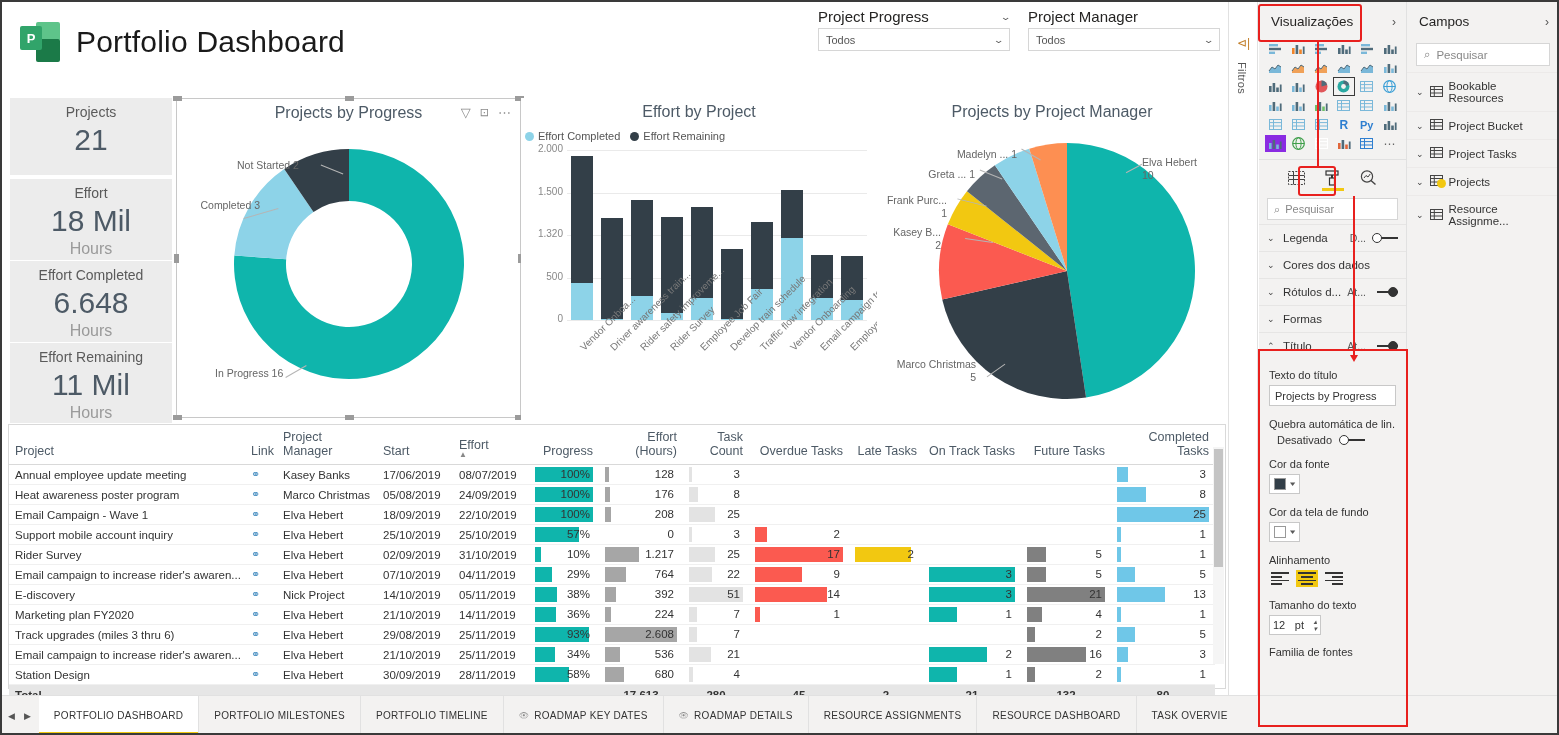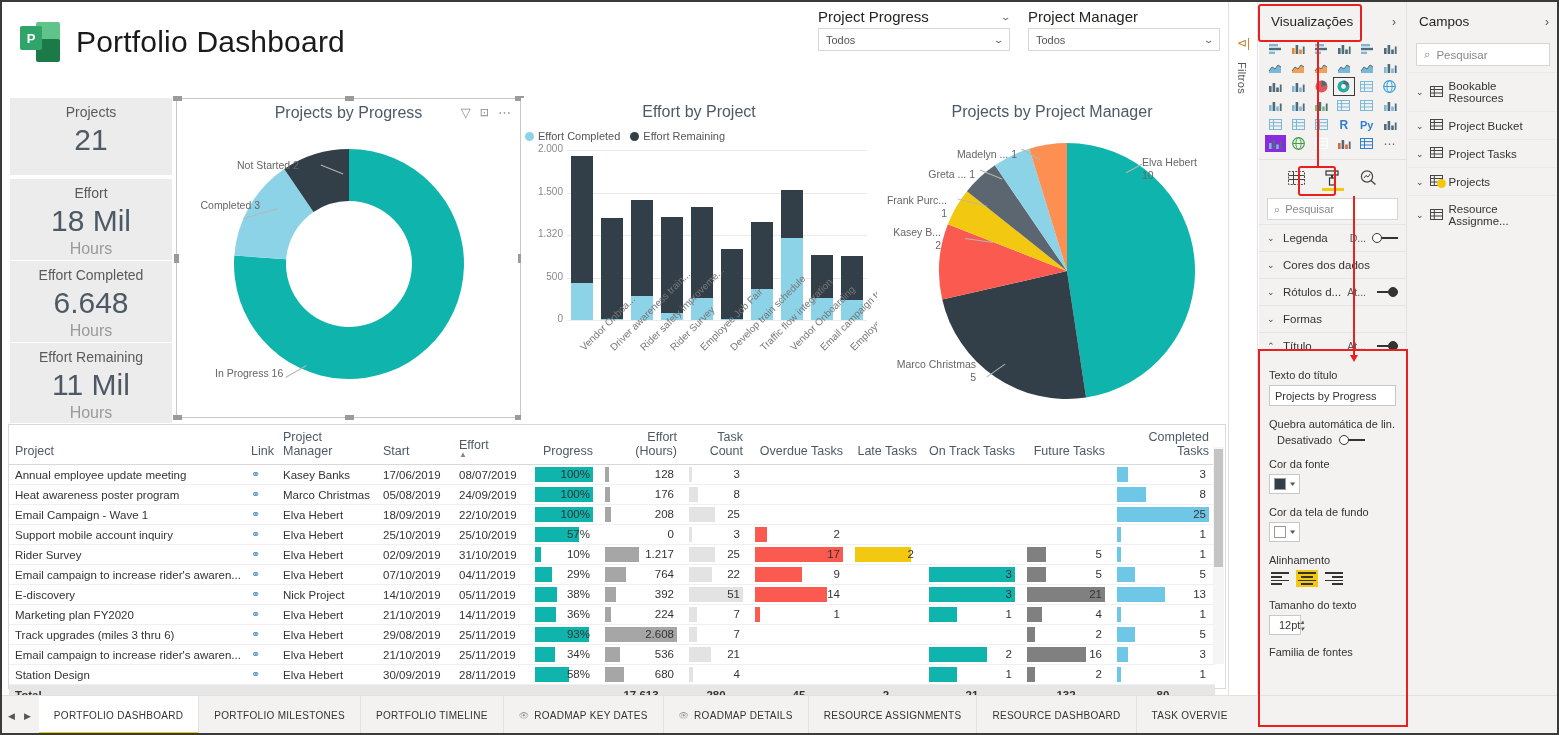--- a/index.html
+++ b/index.html
@@ -120,22 +120,22 @@
   .fbody .lbl { margin:8px 0 4px 0; color:#333; white-space:nowrap; overflow:hidden; }
   .finput { height:21px; background:#fff; border:1px solid #c8c8c8; font-size:11px; color:#333;
             display:flex; align-items:center; padding:0 5px; }
   .colorbtn { width:31px; height:20px; border:1px solid #c8c8c8; background:#fff; display:flex; align-items:center;
               justify-content:space-around; padding:0 2px;}
   .colorbtn .sw { width:12px; height:12px; border:1px solid #999; }
   .aligns { display:flex; gap:5px; }
   .align { width:22px; height:17px; display:flex; flex-direction:column; justify-content:center; gap:2px; padding:0 2px;}
   .align.sel { background:#f2c811; }
   .align i { display:block; height:1.6px; background:#333; }
-  .spin { display:flex; align-items:center; width:32px; height:20px; border:1px solid #c8c8c8; background:#fff;
-          font-size:11px; padding:0 9px; justify-content:space-between;}
+  .spin { display:flex; align-items:center; width:52px; height:20px; border:1px solid #c8c8c8; background:#fff;
+          font-size:11px; padding:0 3px; justify-content:space-between;}
   .spin .ar { font-size:7px; color:#555; line-height:7px; }
 
   
   #fieldspane { position:absolute; left:1407px; top:0; width:152px; height:695px; background:#f3f2f1; }
   #fsearch { margin:5px 9px 6px 9px; height:23px; background:#fff; border:1px solid #d6d6d6;
              display:flex; align-items:center; gap:6px; padding:0 7px; font-size:11.5px; color:#888; }
   .fitem { display:flex; align-items:center; gap:6px; padding:7px 8px 7px 9px; font-size:11.5px; color:#333;
            border-top:1px solid #eceae9; }
   .fitem .cv { font-size:9px; color:#444; }
 

